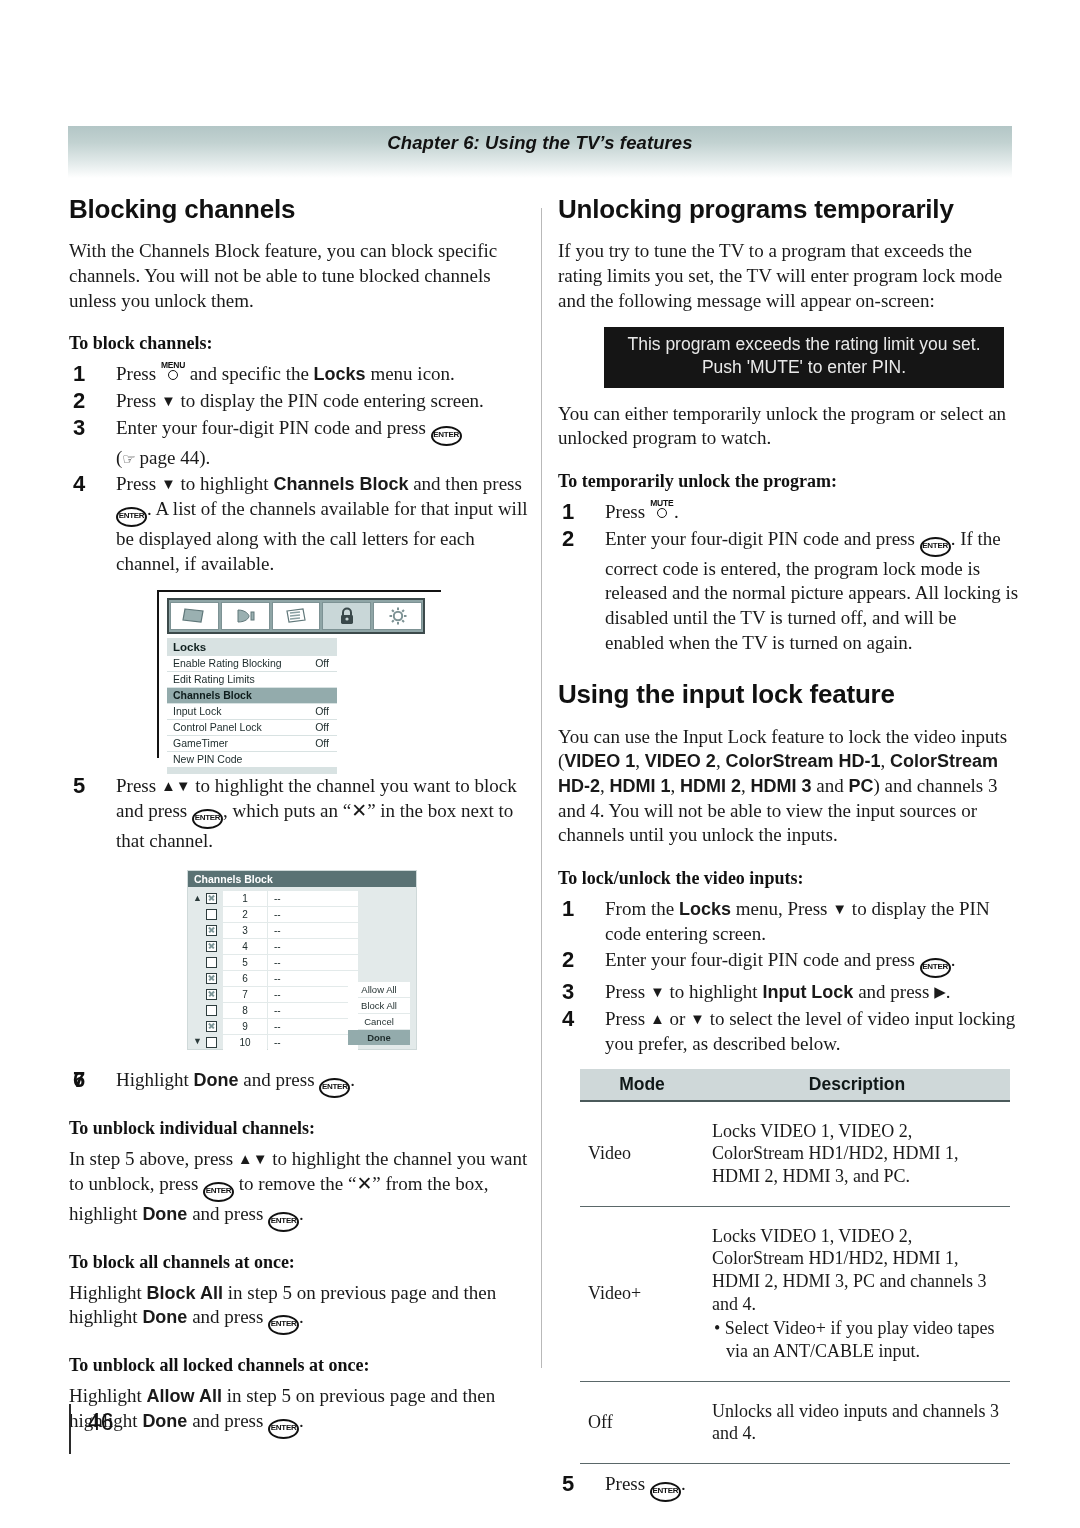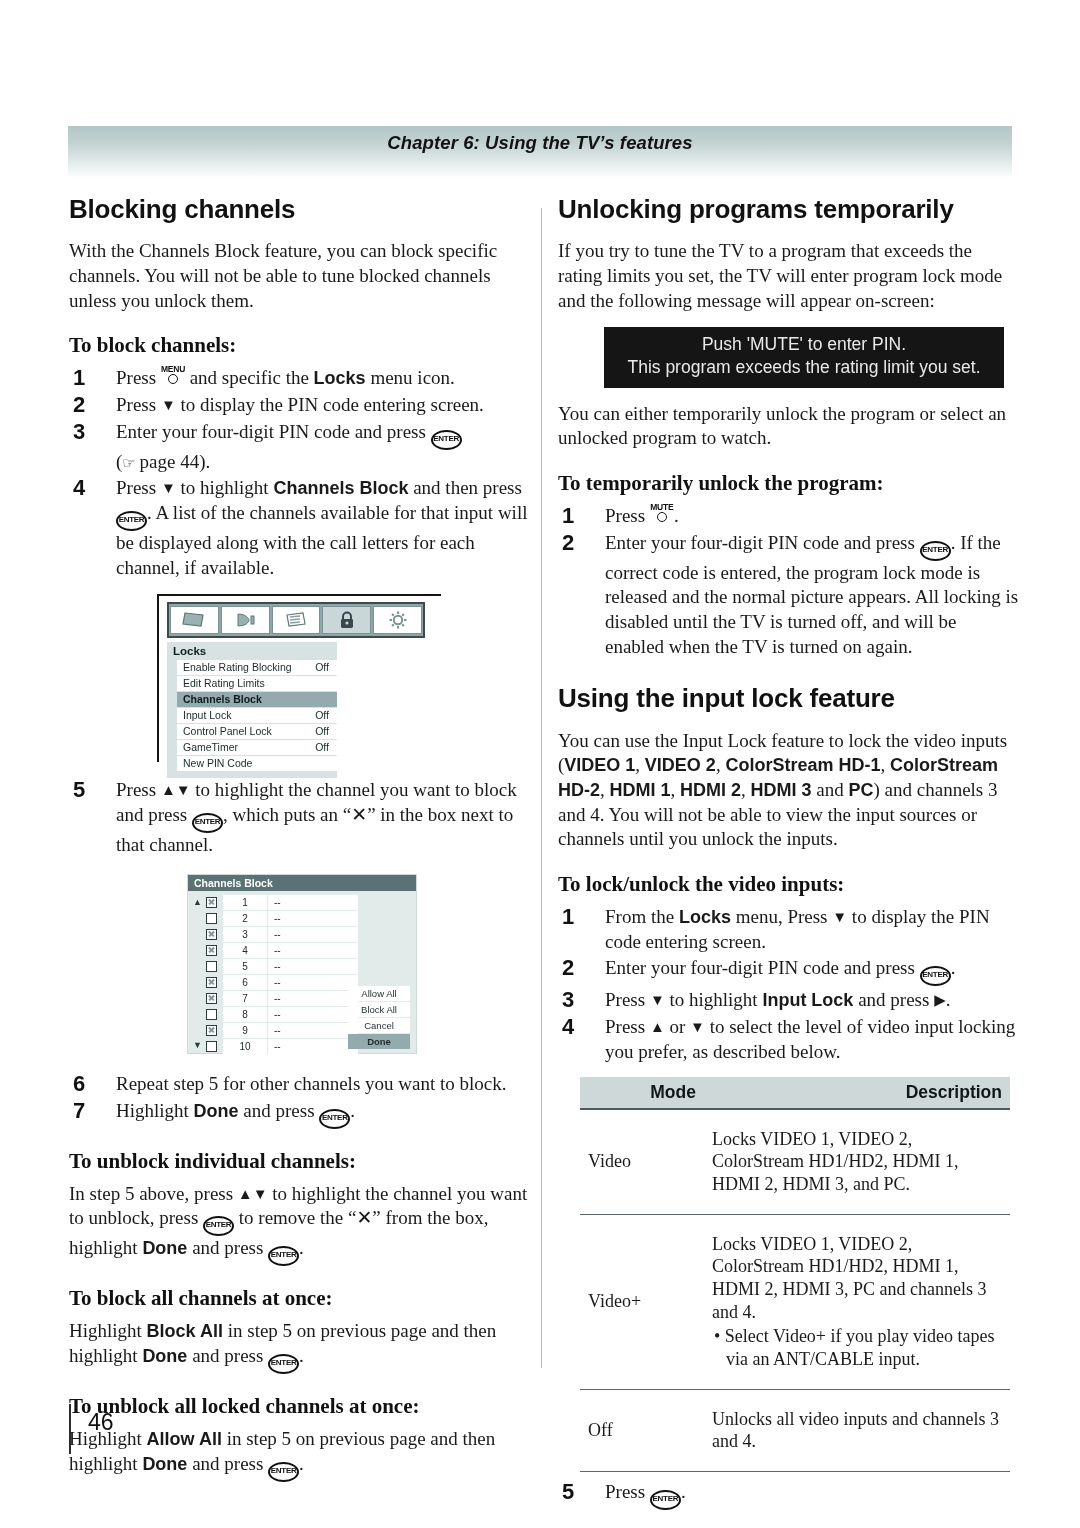--- a/index.html
+++ b/index.html
@@ -35,21 +35,21 @@
     background:#b9b9b9;
   }
 
   h1.sec{
     font-family:"Liberation Sans", sans-serif;
     font-weight:bold;font-size:26px;line-height:1.05;
     margin:0 0 16px 0;color:#111;letter-spacing:-0.2px;
   }
   h2.sub{
     font-family:"Liberation Serif", serif;
-    font-weight:bold;font-size:21px;margin:20px 0 8px 0;color:#111;
+    font-weight:bold;font-size:18px;margin:20px 0 8px 0;color:#111;
   }
   p.body{
     font-size:19px;line-height:1.30;margin:0 0 14px 0;text-align:left;
   }
   b.sans{font-family:"Liberation Sans", sans-serif;font-weight:bold;font-size:18px;}
 
   
   ol.steps{list-style:none;margin:0 0 12px 0;padding:0;}
   ol.steps > li{
     position:relative;padding-left:47px;margin-bottom:2px;
@@ -113,21 +113,21 @@
   .shot-locks .iconcell.sel{background:#c9d7d8;}
   .menu-list{
     position:absolute;left:8px;top:46px;width:170px;
     background:#d8e2e2;padding:0 0 6px 0;box-sizing:border-box;
   }
   .menu-title{
     font-family:"Liberation Sans", sans-serif;font-weight:bold;
     font-size:11.5px;color:#10201f;padding:3px 0 3px 6px;
   }
   .menu-row{
-    position:relative;height:15px;background:#fff;margin:0 0 1px 10px;
+    position:relative;height:15px;background:#fff;margin:0 0 1px 0;
     font-family:"Liberation Sans", sans-serif;font-size:10.5px;
     color:#1b2a2a;line-height:15px;padding-left:6px;box-sizing:border-box;
   }
   .menu-row .val{position:absolute;right:8px;top:0;}
   .menu-row.hl{background:#93abac;font-weight:bold;color:#0e1c1c;}
 
   
   .shot-chan{
     position:relative;margin:16px 0 0 118px;
     width:230px;height:180px;background:#e3eaea;
@@ -176,21 +176,21 @@
     color:#1f2d2d;text-align:center;line-height:15px;
   }
   .chan-btn.hl{background:#93abac;font-weight:bold;}
 
   
   table.modes{
     border-collapse:collapse;width:430px;margin:10px 0 6px 22px;
     font-size:18px;
   }
   table.modes th{
-    background:#cfd8d9;text-align:right;padding:5px 8px;
+    background:#cfd8d9;text-align:center;padding:5px 8px;
     font-family:"Liberation Sans", sans-serif;font-weight:bold;font-size:17.5px;
     color:#101818;border-bottom:2px solid #4b5a5b;
   }
   table.modes td{
     padding:18px 8px;vertical-align:middle;line-height:1.26;
     border-bottom:1.4px solid #5a6769;
   }
   table.modes td.mode{width:108px;vertical-align:middle;}
   table.modes tr:last-child td{border-bottom:1.4px solid #5a6769;}
   .bullet{display:block;margin:2px 0 0 14px;text-indent:-12px;}
@@ -380,21 +380,20 @@
           <div class="chan-btn">Block All</div>
           <div class="chan-btn">Cancel</div>
           <div class="chan-btn hl">Done</div>
         </div>
       </div>
     </div>
 
     <ol class="steps" style="margin-top:18px">
       <li>
         <span class="num">6</span>
-        <span>Repeat step 5 for other channels you want to block.</span>
       </li>
       <li>
         <span class="num">7</span>
         <span>Highlight </span><b class="sans">Done</b><span> and press </span><span class="key-enter">ENTER</span><span>.</span>
       </li>
     </ol>
 
     <h2 class="sub">To unblock individual channels:</h2>
     <p class="body">
       <span>In step 5 above, press </span><span class="arrow">▲▼</span><span> to highlight the channel you want to unblock, press </span><span class="key-enter">ENTER</span><span> to remove the “✕” from the box, highlight </span><b class="sans">Done</b><span> and press </span><span class="key-enter">ENTER</span>.
@@ -412,22 +411,22 @@
 
   </div>
 
   <div class="col col-right">
 
     <h1 class="sec">Unlocking programs temporarily</h1>
 
     <p class="body">If you try to tune the TV to a program that exceeds the rating limits you set, the TV will enter program lock mode and the following message will appear on-screen:</p>
 
     <div class="osd-msg">
+      <div>This program exceeds the rating limit you set.</div>
       <div>Push 'MUTE' to enter PIN.</div>
-      <div>This program exceeds the rating limit you set.</div>
     </div>
 
     <p class="body">You can either temporarily unlock the program or select an unlocked program to watch.</p>
 
     <h2 class="sub">To temporarily unlock the program:</h2>
 
     <ol class="steps">
       <li>
         <span class="num">1</span>
         <span>Press </span><span class="key-top"><span class="lbl">MUTE</span><span class="circ"></span></span><span>.</span>

